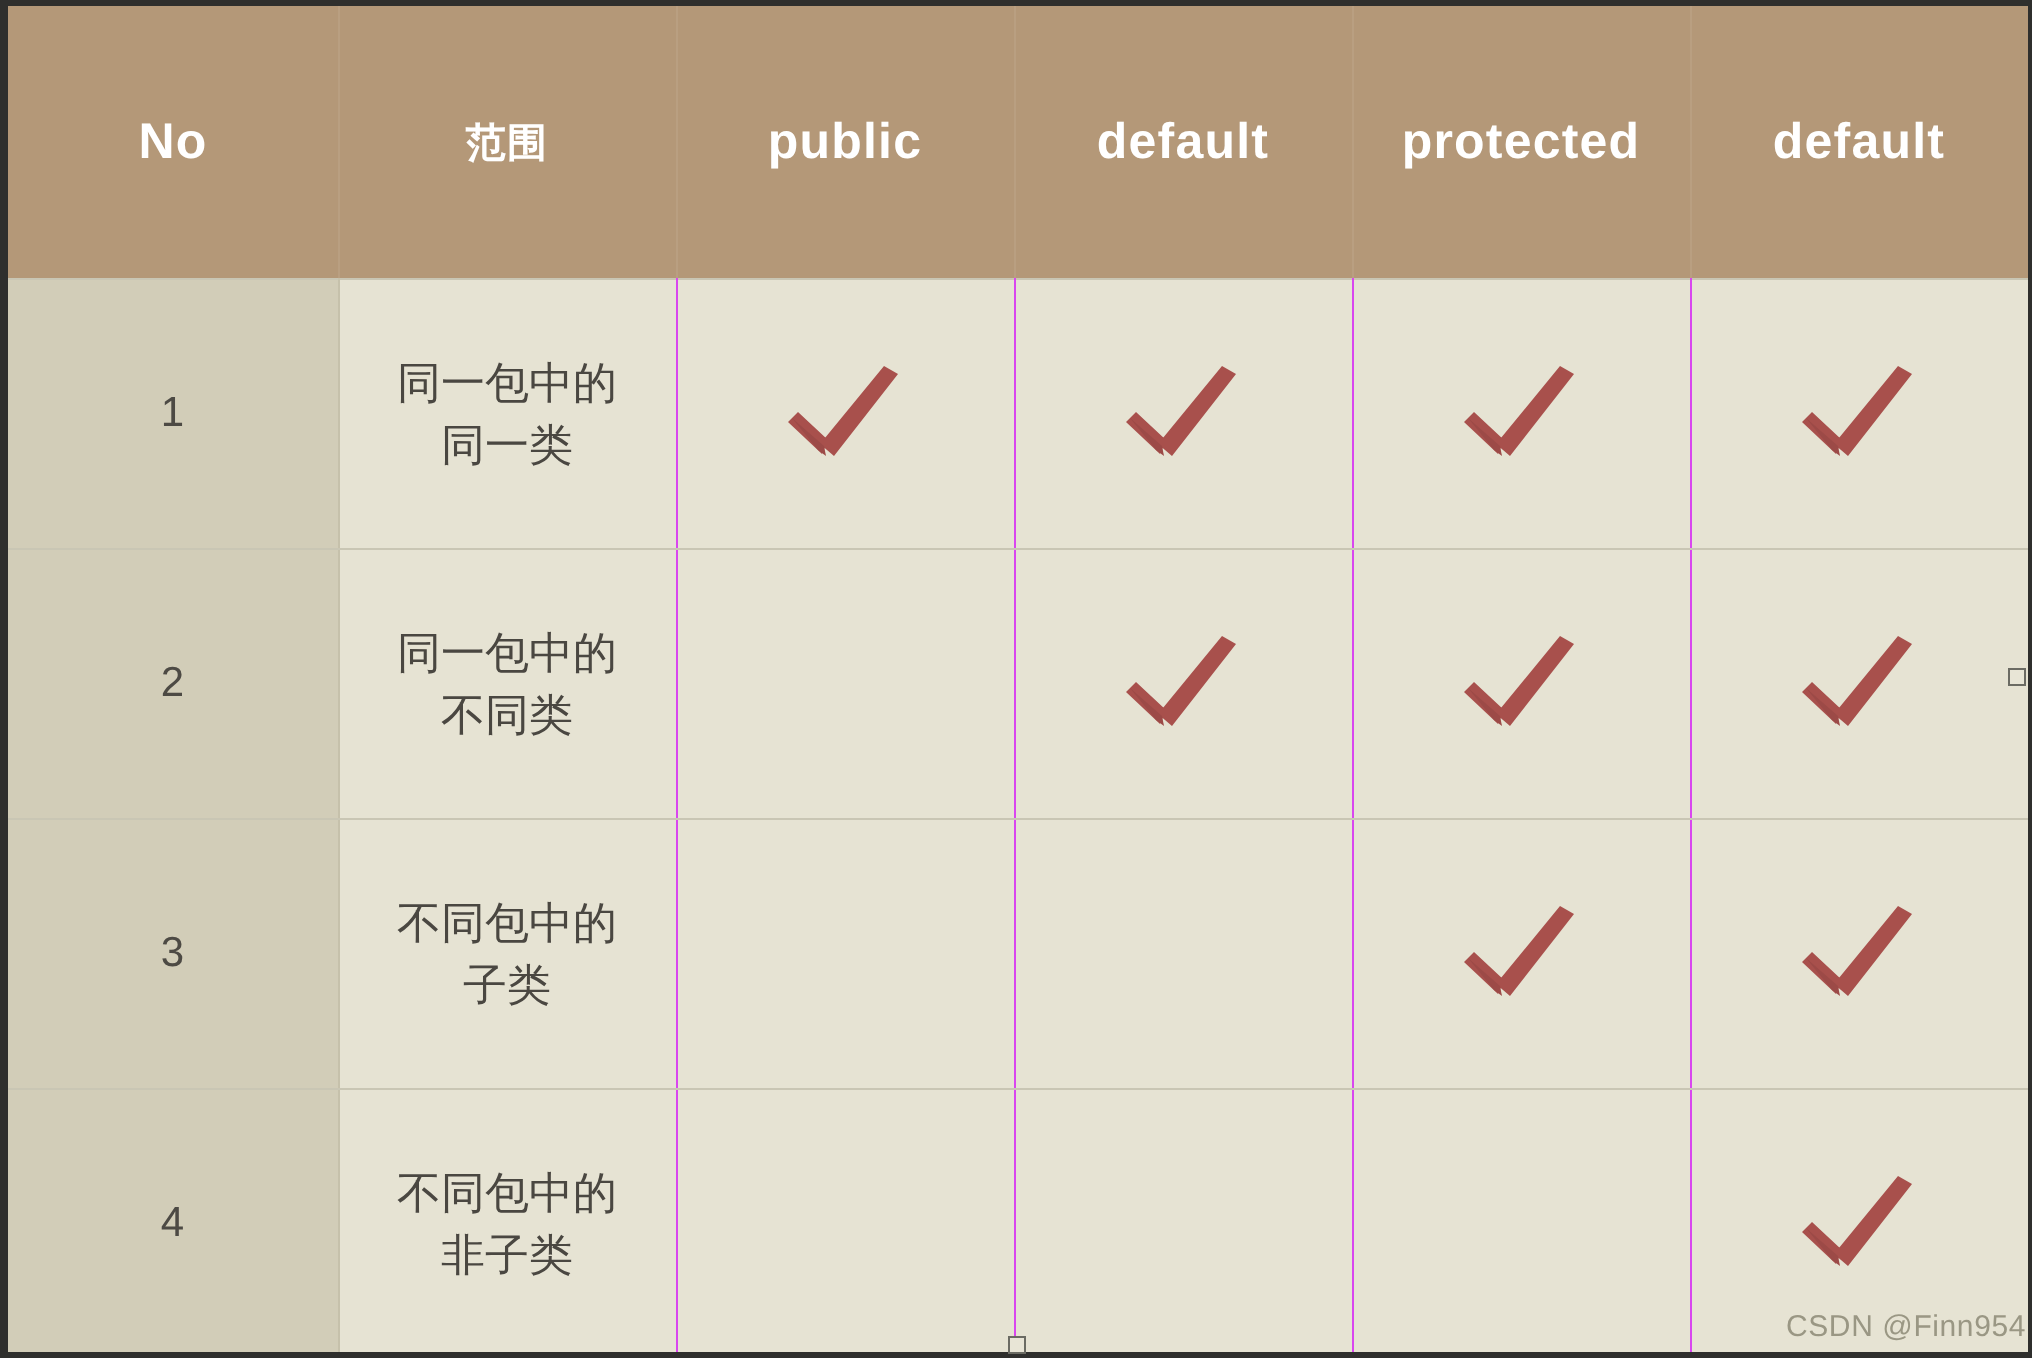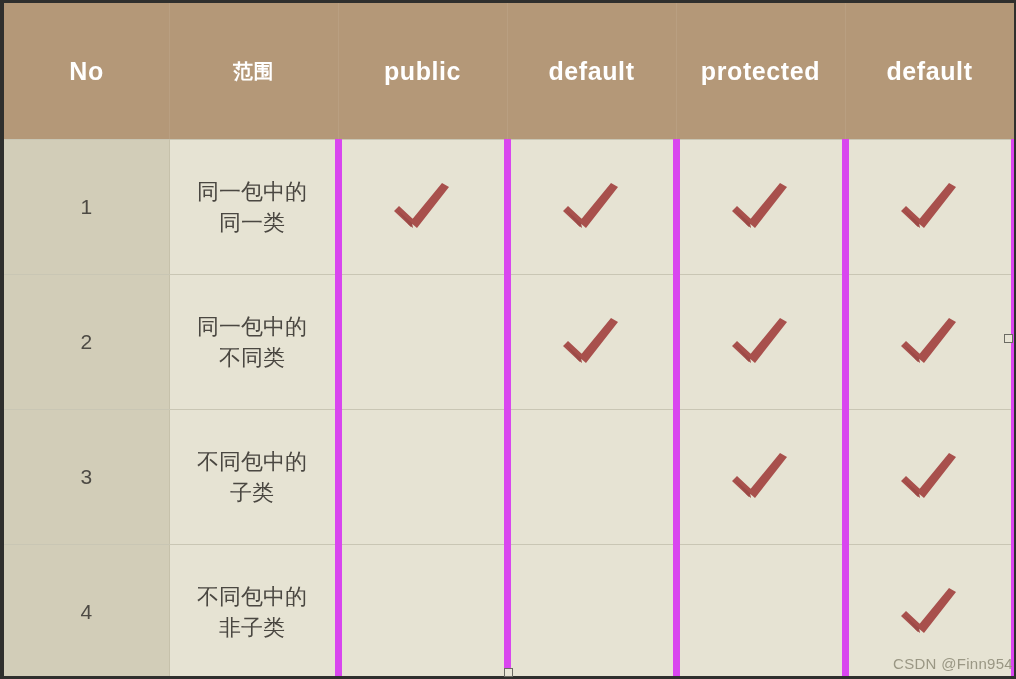--- a/index.html
+++ b/index.html
@@ -67,21 +67,21 @@
     background: rgba(255,255,255,0.07);
   }
   thead th.th-cjk {
     font-size: 20px;
   }
 
   tbody td {
     background: #e6e3d3;
     border: 1px solid #c9c6b4;
     border-left: none;
-    border-right: 7px solid #d946ef;
+    border-right: 1px solid #d946ef;
     padding: 0;
     height: 134px;
     vertical-align: middle;
     text-align: center;
   }
   tbody tr td:first-child {
     background: #d2cdb8;
     border-right: 1px solid #c6c1ab;
   }
   tbody tr:last-child td {

